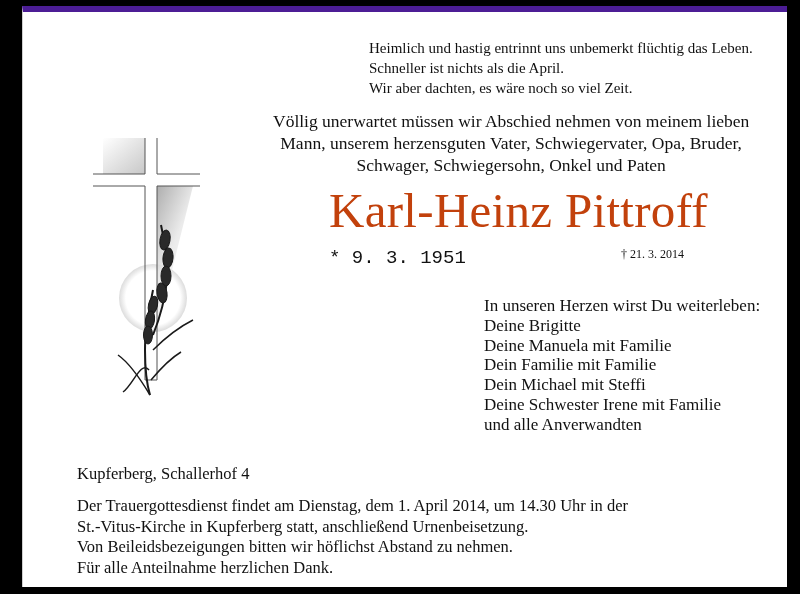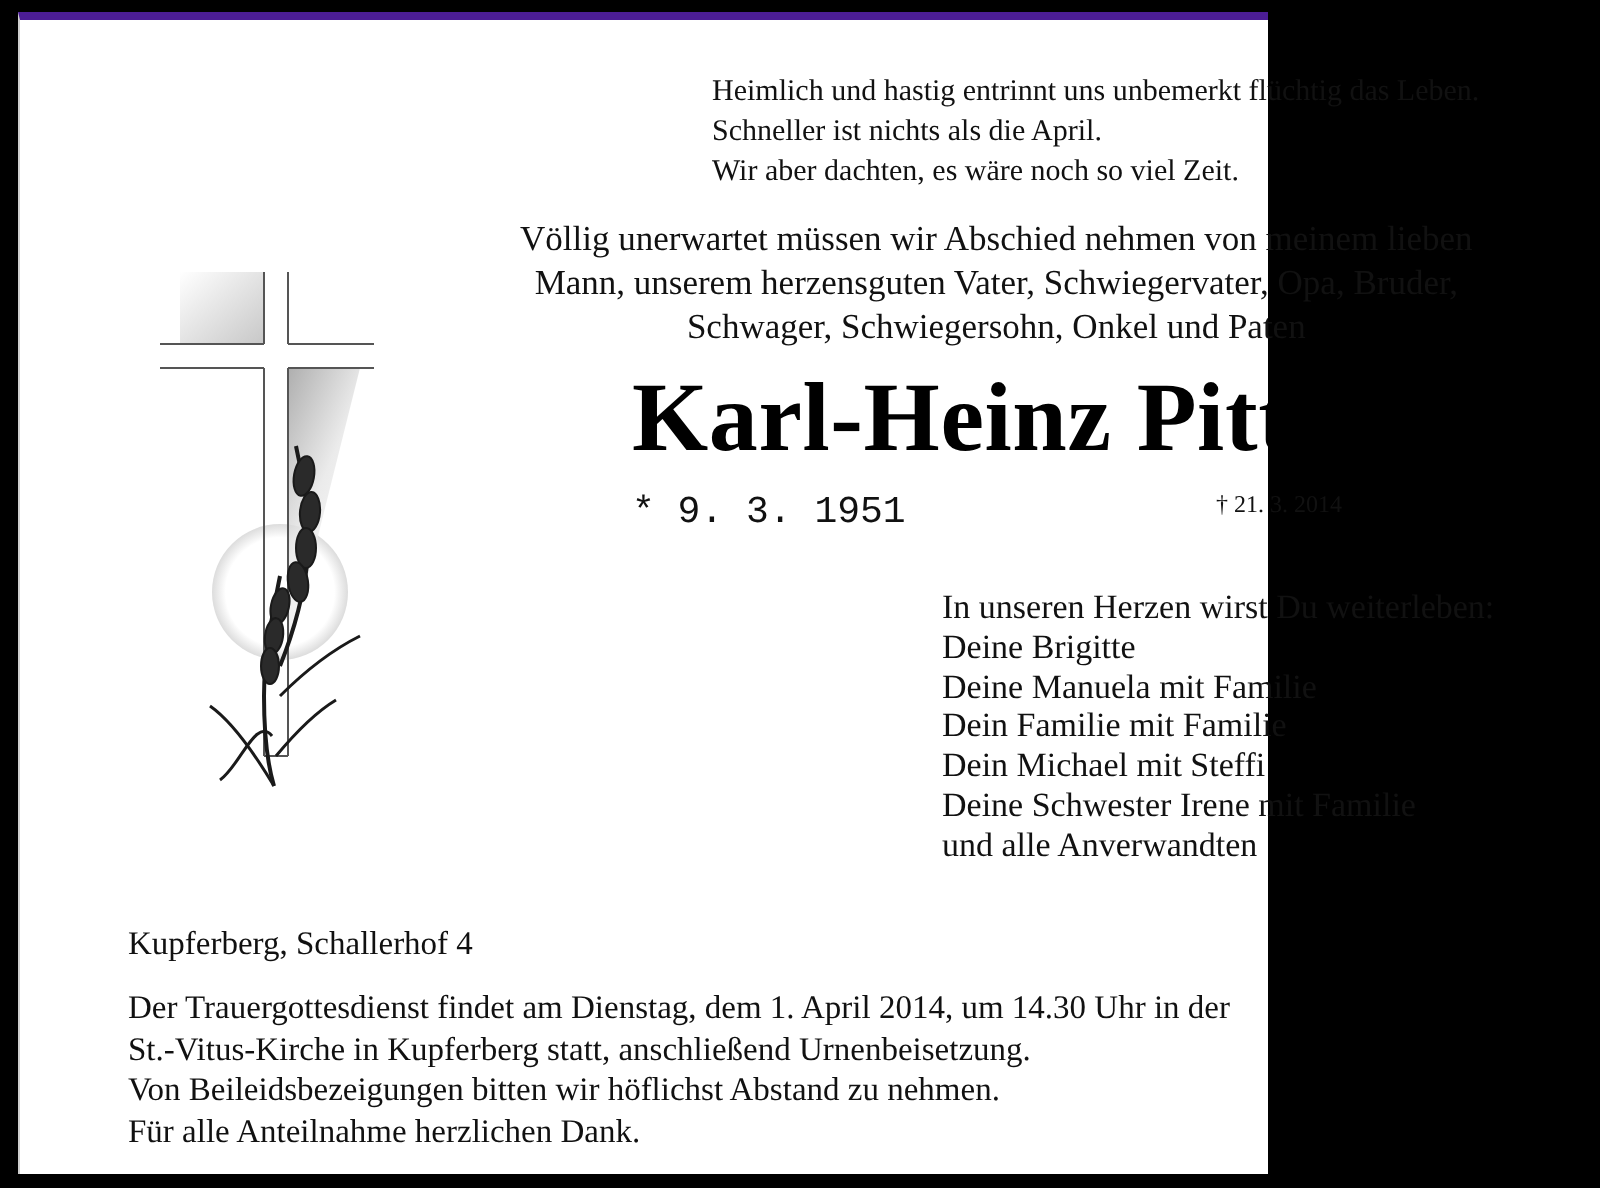--- a/index.html
+++ b/index.html
@@ -3,30 +3,30 @@
   <meta charset="utf-8">
   <style>
     html, body { margin: 0; padding: 0; }
     body {
       width: 800px; height: 594px; overflow: hidden;
       background: #000;
       font-family: "Liberation Serif", "DejaVu Serif", serif;
       color: #111;
     }
     .card {
-      position: absolute; left: 9px; top: 6px;
-      width: 625px; height: 581px;
+      position: absolute; left: 22px; top: 6px;
+      width: 765px; height: 581px;
       background: #fff;
-      border-left: 1px solid #cfcfcf; border-top: 4px solid #4c1d95;
+      border-left: 1px solid #cfcfcf; border-top: 6px solid #4c1d95;
       box-sizing: border-box;
     }
     .abs { position: absolute; white-space: nowrap; }
     .motto { left: 346px; top: 26px; font-size: 15px; line-height: 20px; }
     .intro { left: 250px; top: 98px; font-size: 17.5px; line-height: 22px; text-align: center; }
-    .name { left: 306px; top: 171px; font-size: 49px; line-height: 56px; font-weight: bold; letter-spacing: 0.3px; color: #000000; }
+    .name { left: 306px; top: 171px; font-size: 49px; line-height: 56px; font-weight: normal; letter-spacing: 0.3px; color: #c2410c; }
     .born { left: 306px; top: 235px; font-size: 19px; font-family: Liberation Mono, monospace; }
     .died { left: 598px; top: 235px; font-size: 12px; }
     .survivors { left: 461px; top: 284px; font-size: 17px; line-height: 19.8px; }
     .address { left: 54px; top: 452px; font-size: 16.5px; }
     .notice { left: 54px; top: 484px; font-size: 16.5px; line-height: 20.5px; }
     .line { display: block; }
     .emblem { position: absolute; left: 70px; top: 118px; width: 130px; height: 160px; }
   </style>
 </head>
 <body>

